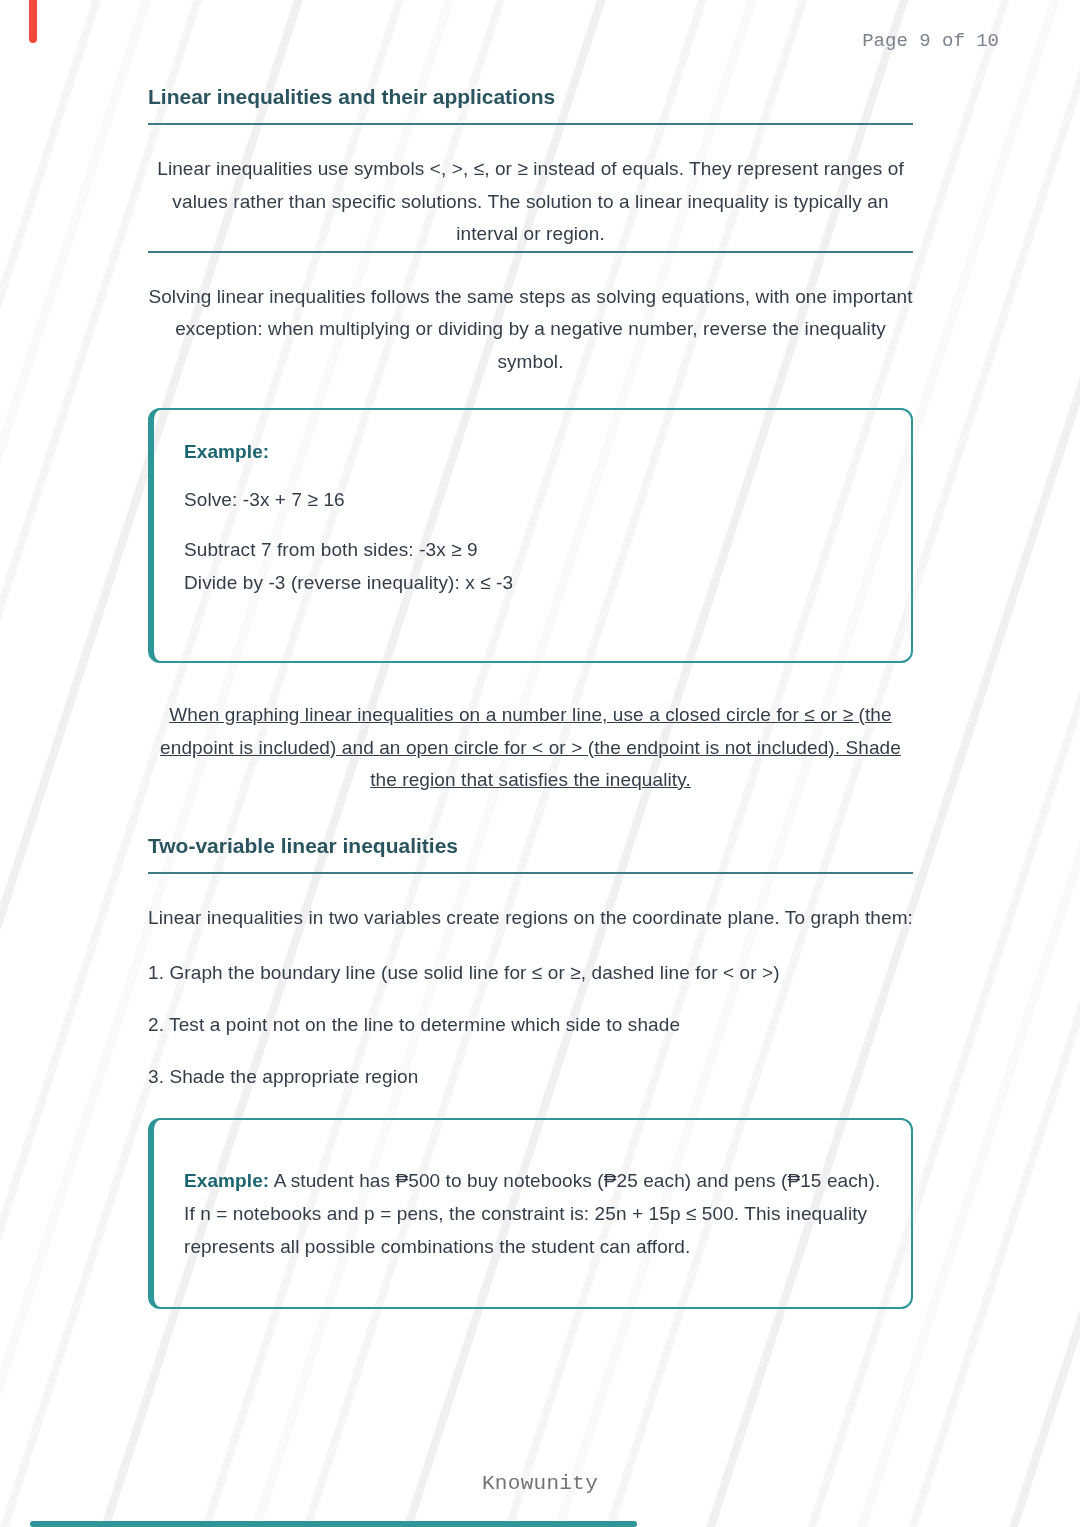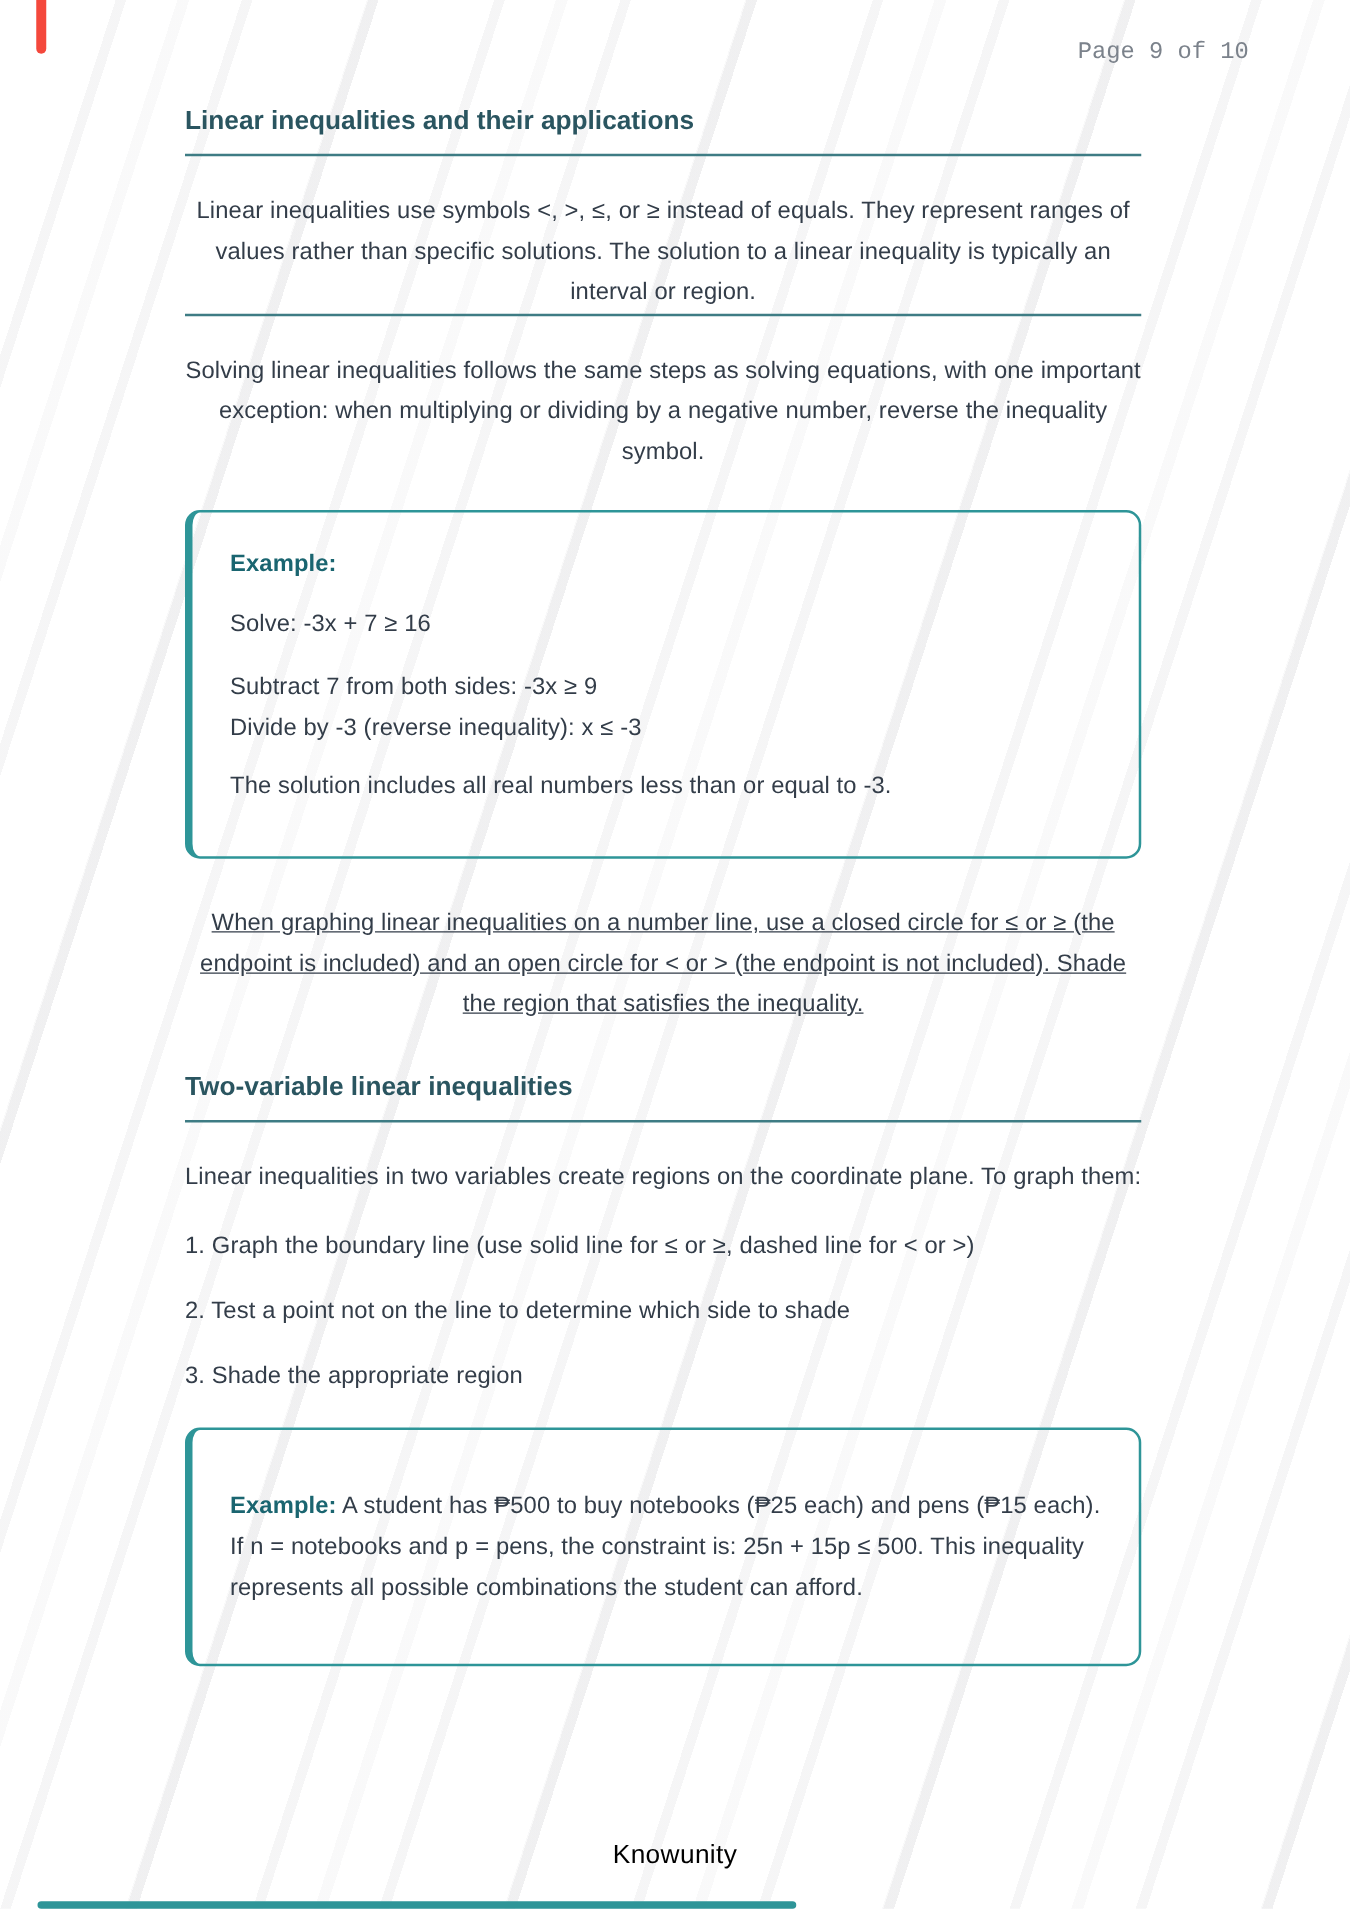--- a/index.html
+++ b/index.html
@@ -25,21 +25,21 @@
        border-radius:12px;padding:30px 30px 44px;background:transparent;}
   .example-box .ex-label{font-weight:bold;color:#1a6570;font-size:19px;line-height:24px;margin:0 0 24px;}
   .example-box .ex-solve{margin:0 0 22px;line-height:24px;}
   .example-box .ex-steps{margin:0 0 18px;line-height:32.5px;}
   .example-box .ex-conclusion{margin:0;line-height:24px;}
   .list-item{margin-top:26px;line-height:26px;}
   .list-item:first-of-type{margin-top:28px;}
   .example-box.compact{margin-top:28px;padding:44px 30px;line-height:33px;}
   .example-box.compact .inline-label{font-weight:bold;color:#1a6570;}
   .footer-brand{position:absolute;left:0;top:1472px;width:1080px;text-align:center;
-       font-size:21px;color:#000000;letter-spacing:0.3px;}
+       font-size:21px;color:#737373;letter-spacing:0.3px;font-family:Liberation Mono, monospace;}
   .vscroll-thumb{position:absolute;left:29px;top:0;width:8px;height:43px;
        background:#f4483c;border-radius:0 0 4px 4px;}
   .hscroll-thumb{position:absolute;left:30px;bottom:0;width:607px;height:6px;
        background:#2e9598;border-radius:3px;}
 </style>
 </head>
 <body>
 
 <div class="vscroll-thumb"></div>
 
@@ -54,21 +54,20 @@
   <hr class="rule">
   <p class="body">Solving linear inequalities follows the same steps as solving equations, with one important exception: when multiplying or dividing by a negative number, reverse the inequality symbol.</p>
 
   <div class="example-box">
     <p class="ex-label">Example:</p>
     <p class="ex-solve">Solve: -3x + 7 ≥ 16</p>
     <div class="ex-steps">
       <div>Subtract 7 from both sides: -3x ≥ 9</div>
       <div>Divide by -3 (reverse inequality): x ≤ -3</div>
     </div>
-    <p class="ex-conclusion">The solution includes all real numbers less than or equal to -3.</p>
   </div>
 
   <p class="body body2">When graphing linear inequalities on a number line, use a closed circle for ≤ or ≥ (the endpoint is included) and an open circle for &lt; or &gt; (the endpoint is not included). Shade the region that satisfies the inequality.</p>
 
   <h2 class="sec sec2">Two-variable linear inequalities</h2>
   <hr class="rule">
   <p class="body">Linear inequalities in two variables create regions on the coordinate plane. To graph them:</p>
 
   <div class="list-item">1. Graph the boundary line (use solid line for ≤ or ≥, dashed line for &lt; or &gt;)</div>
   <div class="list-item">2. Test a point not on the line to determine which side to shade</div>

